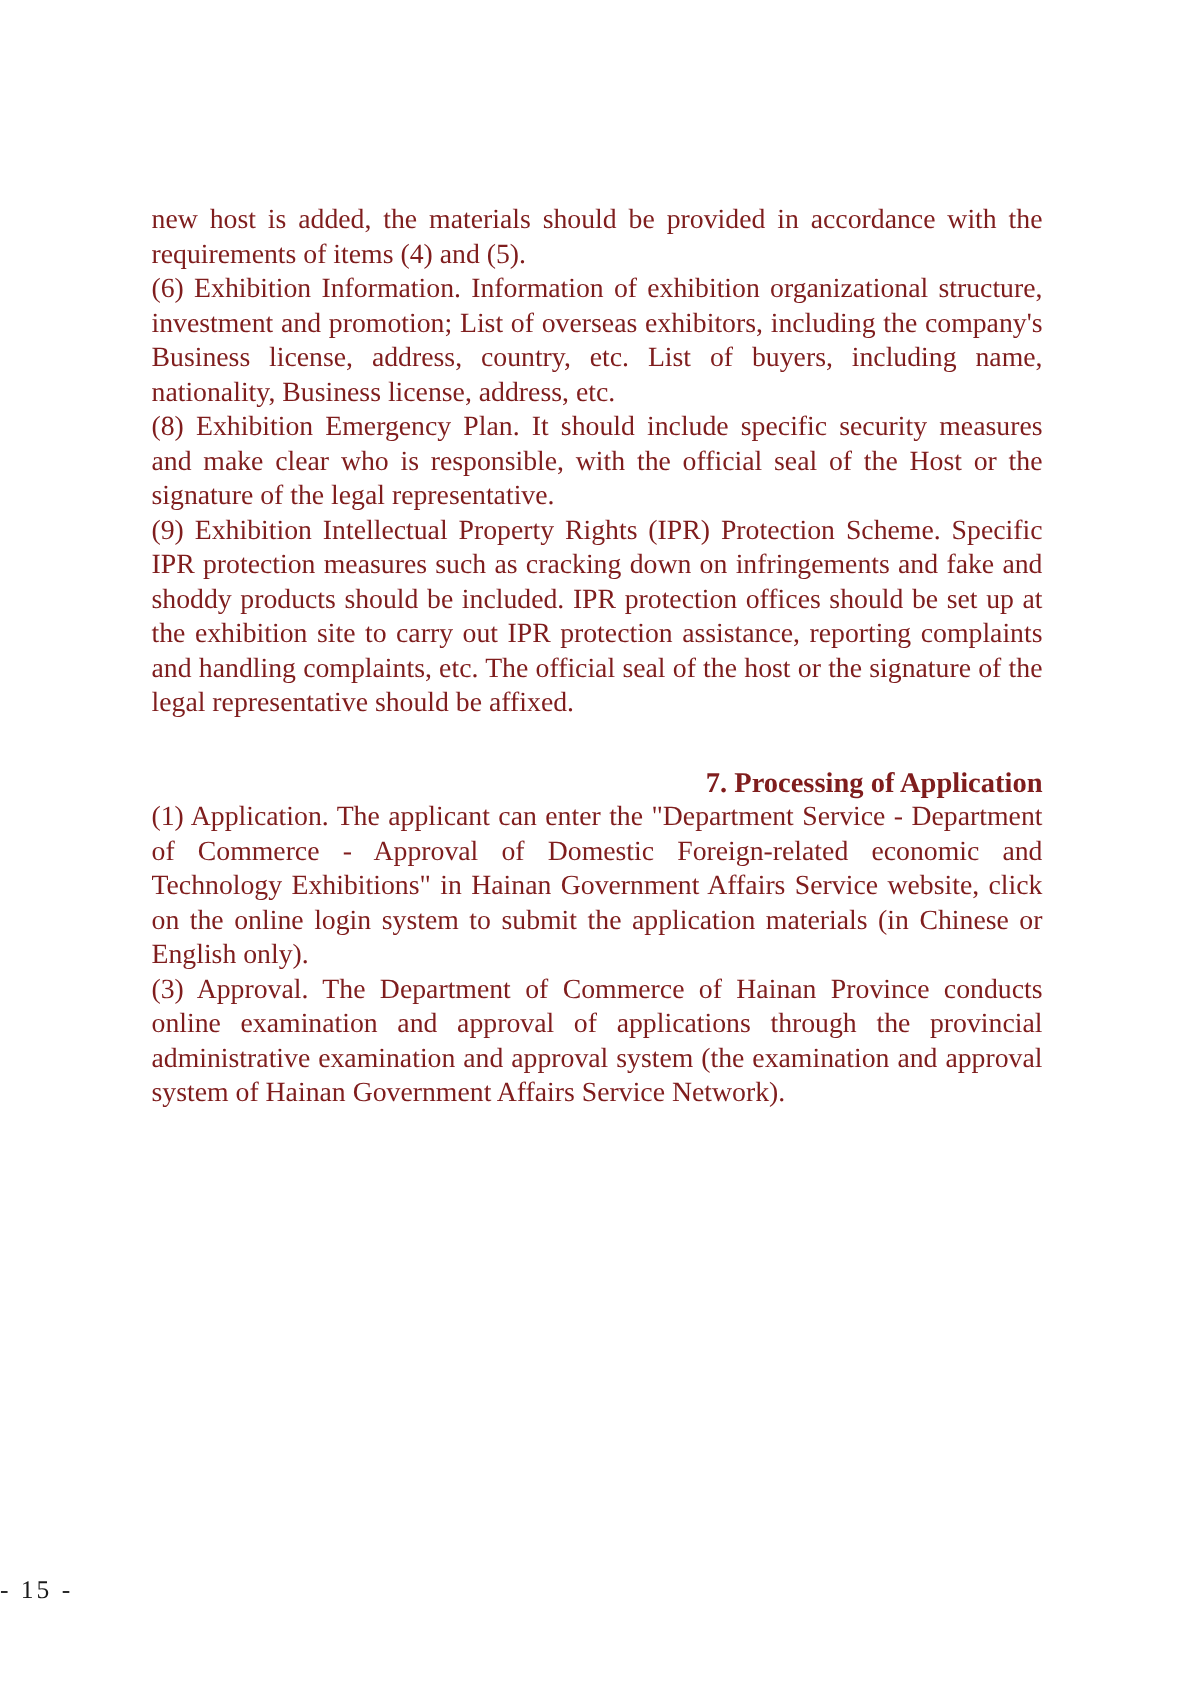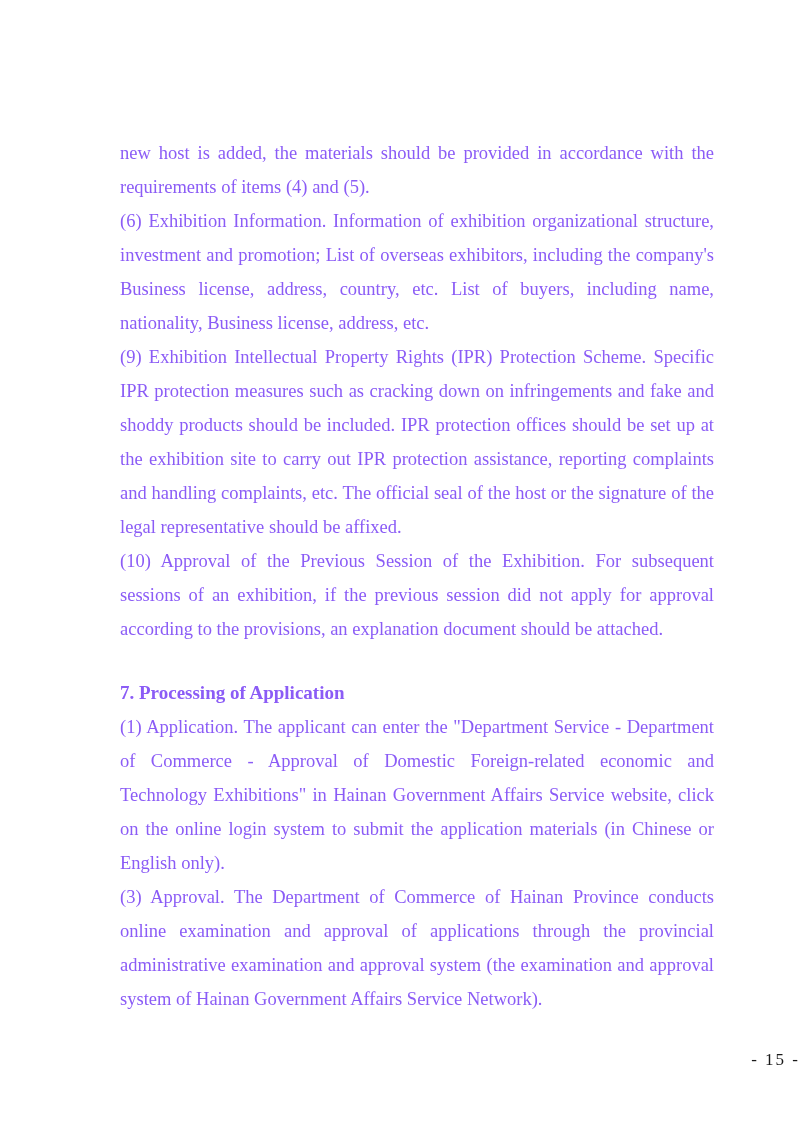--- a/index.html
+++ b/index.html
@@ -18,61 +18,61 @@
   .page {
     position: absolute;
     left: 0;
     top: 0;
     width: 800px;
     height: 1131px;
     background: #ffffff;
   }
   .text-block {
     position: absolute;
-    left: 120px;
+    left: 101px;
     top: 136px;
     width: 594px;
-    color: #8b5cf6;
+    color: #7f1d1d;
     font-size: 18.5px;
-    line-height: 34px;
+    line-height: 23px;
     text-align: justify;
   }
   .para {
     margin: 0;
     text-align: justify;
     text-justify: inter-word;
   }
   .section-heading {
     margin: 29.55px 0 0 0;
     font-weight: bold;
-    text-align: left;
+    text-align: right;
     font-size: 19px;
   }
   .page-footer {
     position: absolute;
     left: 0;
     top: 1048px;
     width: 800px;
-    text-align: right;
+    text-align: left;
     color: #1a1a1a;
     font-size: 17px;
     letter-spacing: 2px;
     line-height: 24px;
   }
 </style>
 </head>
 <body>
 
 <div class="page">
 
   <div class="text-block">
     <p class="para">new host is added, the materials should be provided in accordance with the requirements of items (4) and (5).</p>
     <p class="para">(6) Exhibition Information. Information of exhibition organizational structure, investment and promotion; List of overseas exhibitors, including the company's Business license, address, country, etc. List of buyers, including name, nationality, Business license, address, etc.</p>
+    <p class="para">(8) Exhibition Emergency Plan. It should include specific security measures and make clear who is responsible, with the official seal of the Host or the signature of the legal representative.</p>
     <p class="para">(9) Exhibition Intellectual Property Rights (IPR) Protection Scheme. Specific IPR protection measures such as cracking down on infringements and fake and shoddy products should be included. IPR protection offices should be set up at the exhibition site to carry out IPR protection assistance, reporting complaints and handling complaints, etc. The official seal of the host or the signature of the legal representative should be affixed.</p>
-    <p class="para">(10) Approval of the Previous Session of the Exhibition. For subsequent sessions of an exhibition, if the previous session did not apply for approval according to the provisions, an explanation document should be attached.</p>
     <p class="para section-heading">7. Processing of Application</p>
     <p class="para">(1) Application. The applicant can enter the "Department Service - Department of Commerce - Approval of Domestic Foreign-related economic and Technology Exhibitions" in Hainan Government Affairs Service website, click on the online login system to submit the application materials (in Chinese or English only).</p>
     <p class="para">(3) Approval. The Department of Commerce of Hainan Province conducts online examination and approval of applications through the provincial administrative examination and approval system (the examination and approval system of Hainan Government Affairs Service Network).</p>
   </div>
 
   <div class="page-footer">- 15 -</div>
 
 </div>
 
 </body></html>

